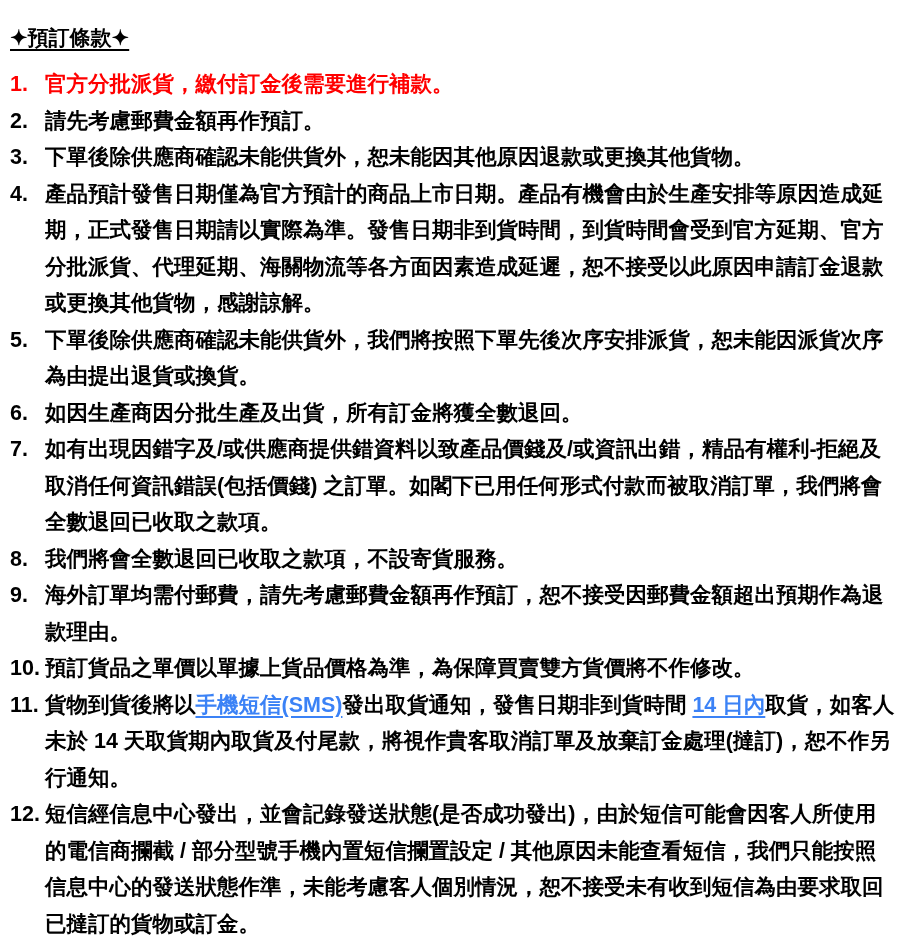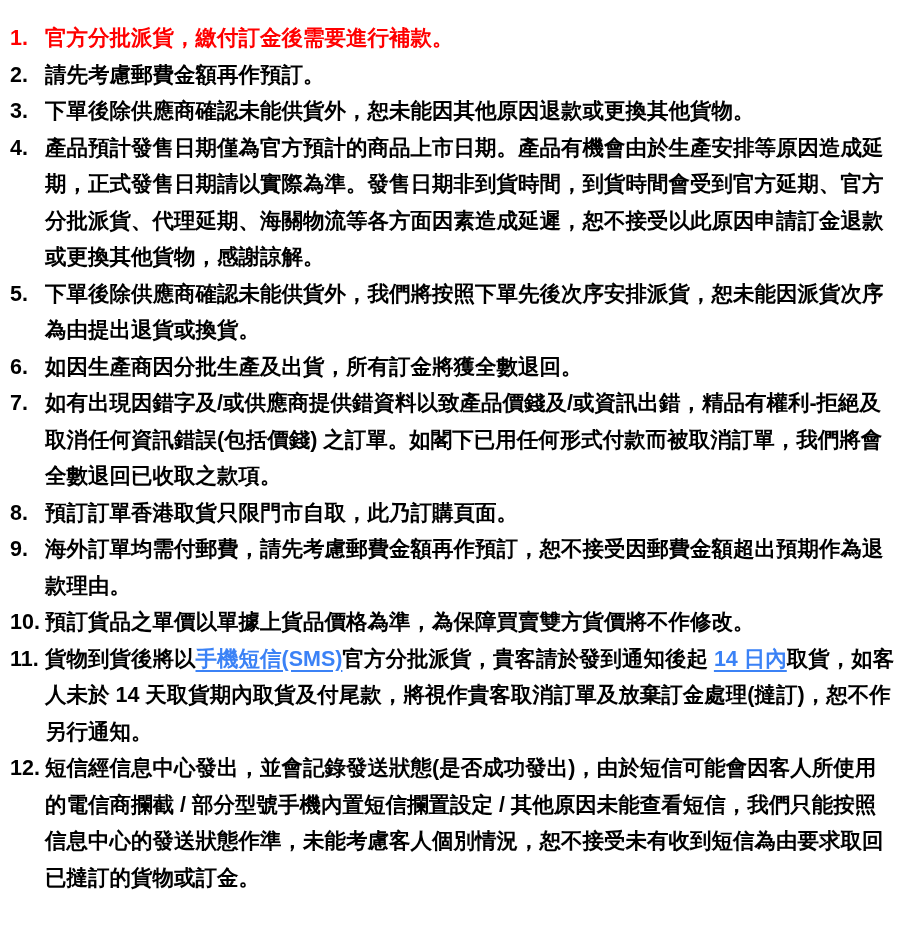--- a/index.html
+++ b/index.html
@@ -66,28 +66,31 @@
     text-decoration: underline;
     text-decoration-thickness: 2px;
     text-underline-offset: 4px;
   }
 </style>
 </head>
 <body>
 
 <div class="doc">
 
+  <div class="section-title">
+    <span>✦預訂條款✦</span>
+  </div>
 
   <ol class="terms" id="terms-list">
       <li class="red"><span>官方分批派貨，繳付訂金後需要進行補款。</span></li>
       <li><span>請先考慮郵費金額再作預訂。</span></li>
       <li><span>下單後除供應商確認未能供貨外，恕未能因其他原因退款或更換其他貨物。</span></li>
       <li><span>產品預計發售日期僅為官方預計的商品上市日期。產品有機會由於生產安排等原因造成延期，正式發售日期請以實際為準。發售日期非到貨時間，到貨時間會受到官方延期、官方分批派貨、代理延期、海關物流等各方面因素造成延遲，恕不接受以此原因申請訂金退款或更換其他貨物，感謝諒解。</span></li>
       <li><span>下單後除供應商確認未能供貨外，我們將按照下單先後次序安排派貨，恕未能因派貨次序為由提出退貨或換貨。</span></li>
       <li><span>如因生產商因分批生產及出貨，所有訂金將獲全數退回。</span></li>
       <li><span>如有出現因錯字及/或供應商提供錯資料以致產品價錢及/或資訊出錯，精品有權利-拒絕及取消任何資訊錯誤(包括價錢) 之訂單。如閣下已用任何形式付款而被取消訂單，我們將會全數退回已收取之款項。</span></li>
-      <li><span>預訂訂單香港取貨只限門市自取，此乃訂購頁面。</span></li>
+      <li><span>我們將會全數退回已收取之款項，不設寄貨服務。</span></li>
       <li><span>海外訂單均需付郵費，請先考慮郵費金額再作預訂，恕不接受因郵費金額超出預期作為退款理由。</span></li>
       <li><span>預訂貨品之單價以單據上貨品價格為準，為保障買賣雙方貨價將不作修改。</span></li>
-      <li><span>貨物到貨後將以</span><span class="hl-red">手機短信(SMS)</span><span>官方分批派貨，貴客請於發到通知後起 </span><span class="hl-red">14 日內</span><span>取貨，如客人未於 14 天取貨期內取貨及付尾款，將視作貴客取消訂單及放棄訂金處理(撻訂)，恕不作另行通知。</span></li>
+      <li><span>貨物到貨後將以</span><span class="hl-red">手機短信(SMS)</span><span>發出取貨通知，發售日期非到貨時間 </span><span class="hl-red">14 日內</span><span>取貨，如客人未於 14 天取貨期內取貨及付尾款，將視作貴客取消訂單及放棄訂金處理(撻訂)，恕不作另行通知。</span></li>
       <li><span>短信經信息中心發出，並會記錄發送狀態(是否成功發出)，由於短信可能會因客人所使用的電信商攔截 / 部分型號手機內置短信攔置設定 / 其他原因未能查看短信，我們只能按照信息中心的發送狀態作準，未能考慮客人個別情況，恕不接受未有收到短信為由要求取回已撻訂的貨物或訂金。</span></li>
     </ol>
 </div>
 
 </body></html>

